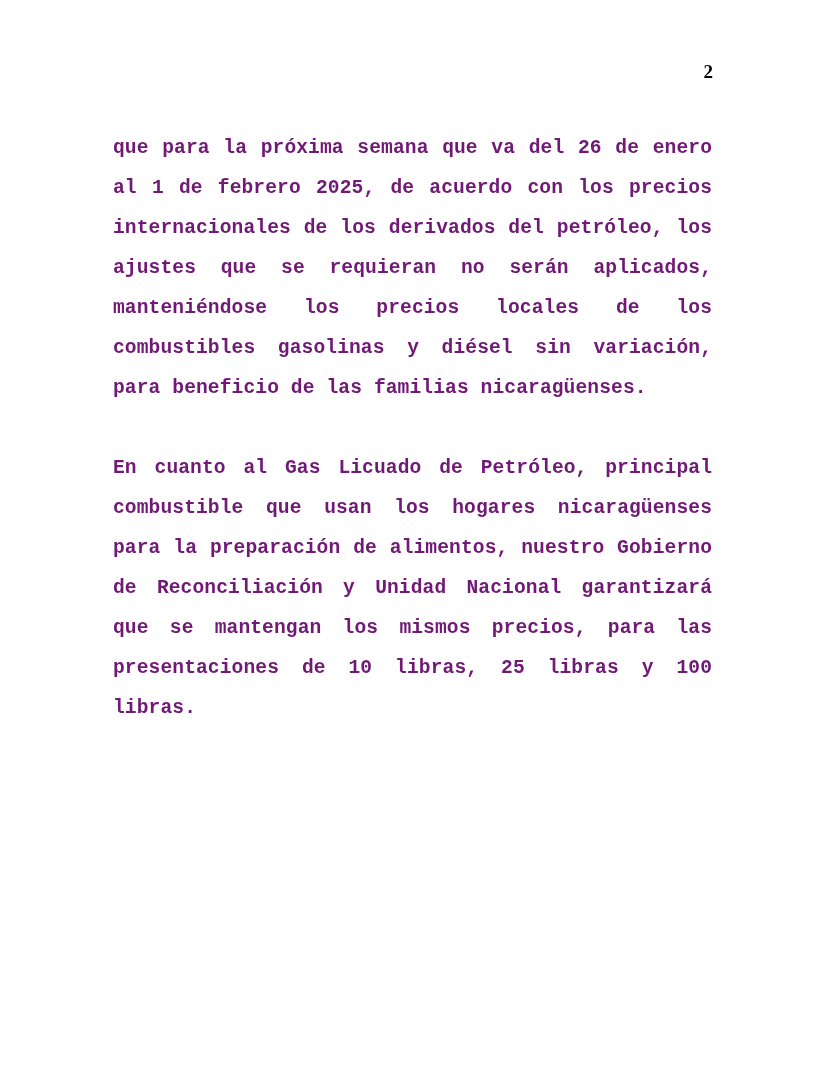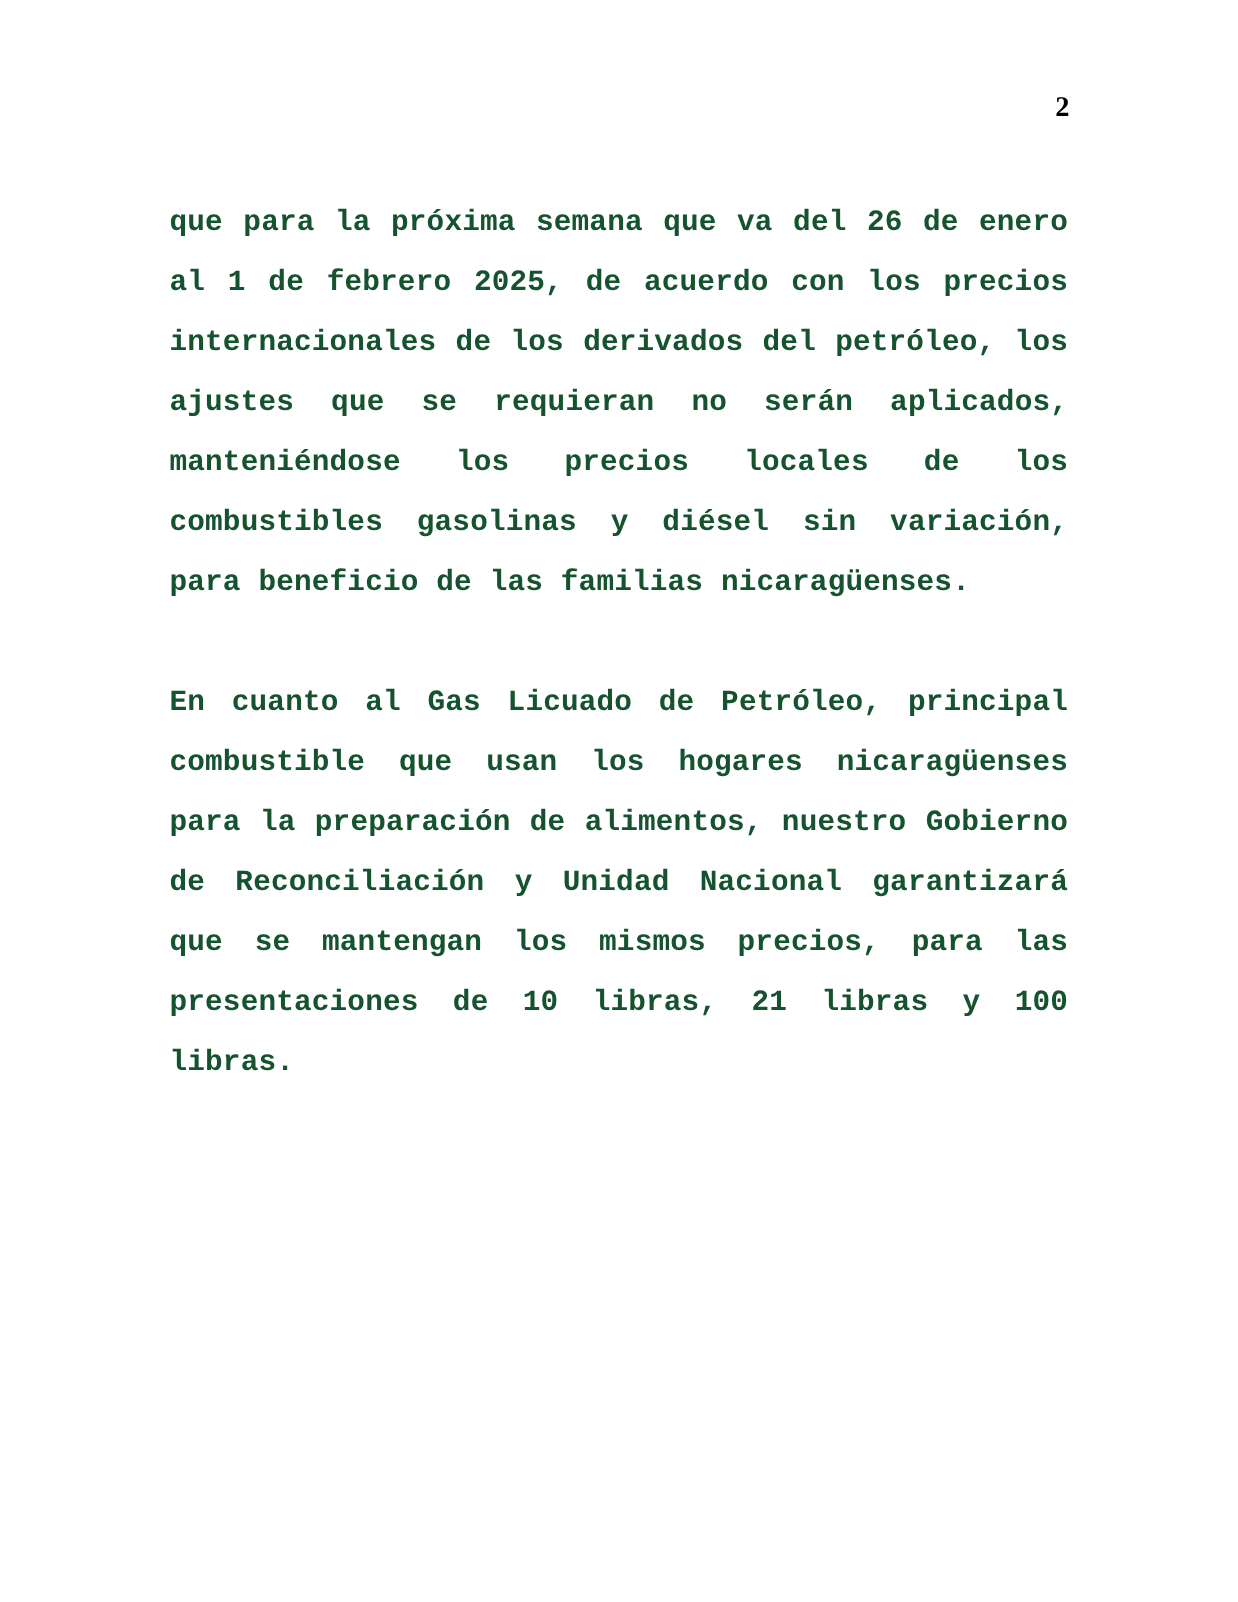--- a/index.html
+++ b/index.html
@@ -36,21 +36,21 @@
     left: 113px;
     top: 128px;
     width: 599px;
   }
 
   .para {
     font-family: "Liberation Mono", "DejaVu Sans Mono", monospace;
     font-weight: bold;
     font-size: 19.6px;
     line-height: 40px;
-    color: #14532d;
+    color: #701a75;
     text-align: justify;
     text-justify: inter-word;
     margin: 0;
     letter-spacing: 0.1px;
     word-spacing: 0;
     -webkit-font-smoothing: antialiased;
   }
 
   
   .para.justify-all {
@@ -71,18 +71,18 @@
 <body>
 
 <div class="page">
 
   <div class="page-number">2</div>
 
   <div class="body-block">
 
     <p class="para normal-last">que para la próxima semana que va del 26 de enero al 1 de febrero 2025, de acuerdo con los precios internacionales de los derivados del petróleo, los ajustes que se requieran no serán aplicados, manteniéndose los precios locales de los combustibles gasolinas y diésel sin variación, para beneficio de las familias nicaragüenses.</p>
 
-    <p class="para normal-last">En cuanto al Gas Licuado de Petróleo, principal combustible que usan los hogares nicaragüenses para la preparación de alimentos, nuestro Gobierno de Reconciliación y Unidad Nacional garantizará que se mantengan los mismos precios, para las presentaciones de 10 libras, 21 libras y 100 libras.</p>
+    <p class="para normal-last">En cuanto al Gas Licuado de Petróleo, principal combustible que usan los hogares nicaragüenses para la preparación de alimentos, nuestro Gobierno de Reconciliación y Unidad Nacional garantizará que se mantengan los mismos precios, para las presentaciones de 10 libras, 25 libras y 100 libras.</p>
 
 
   </div>
 
 </div>
 
 </body></html>

